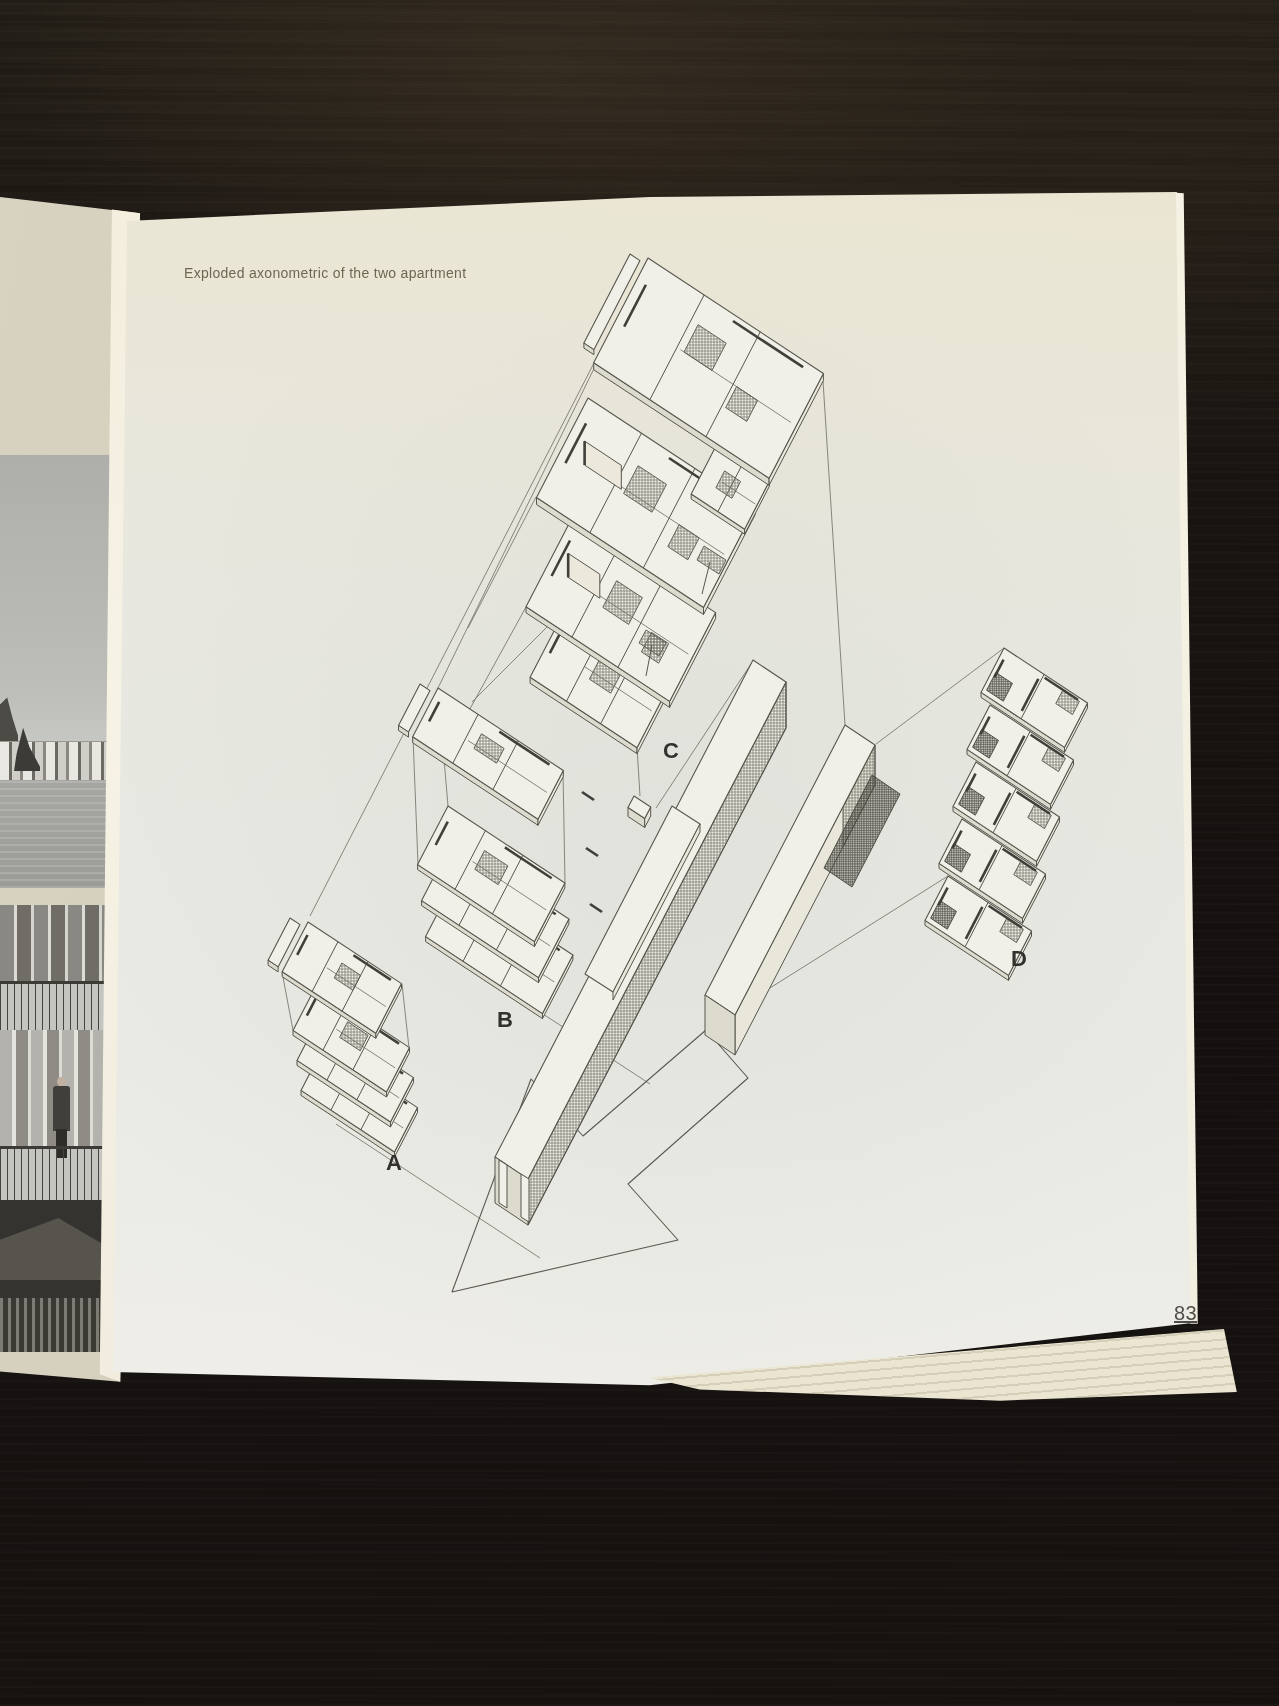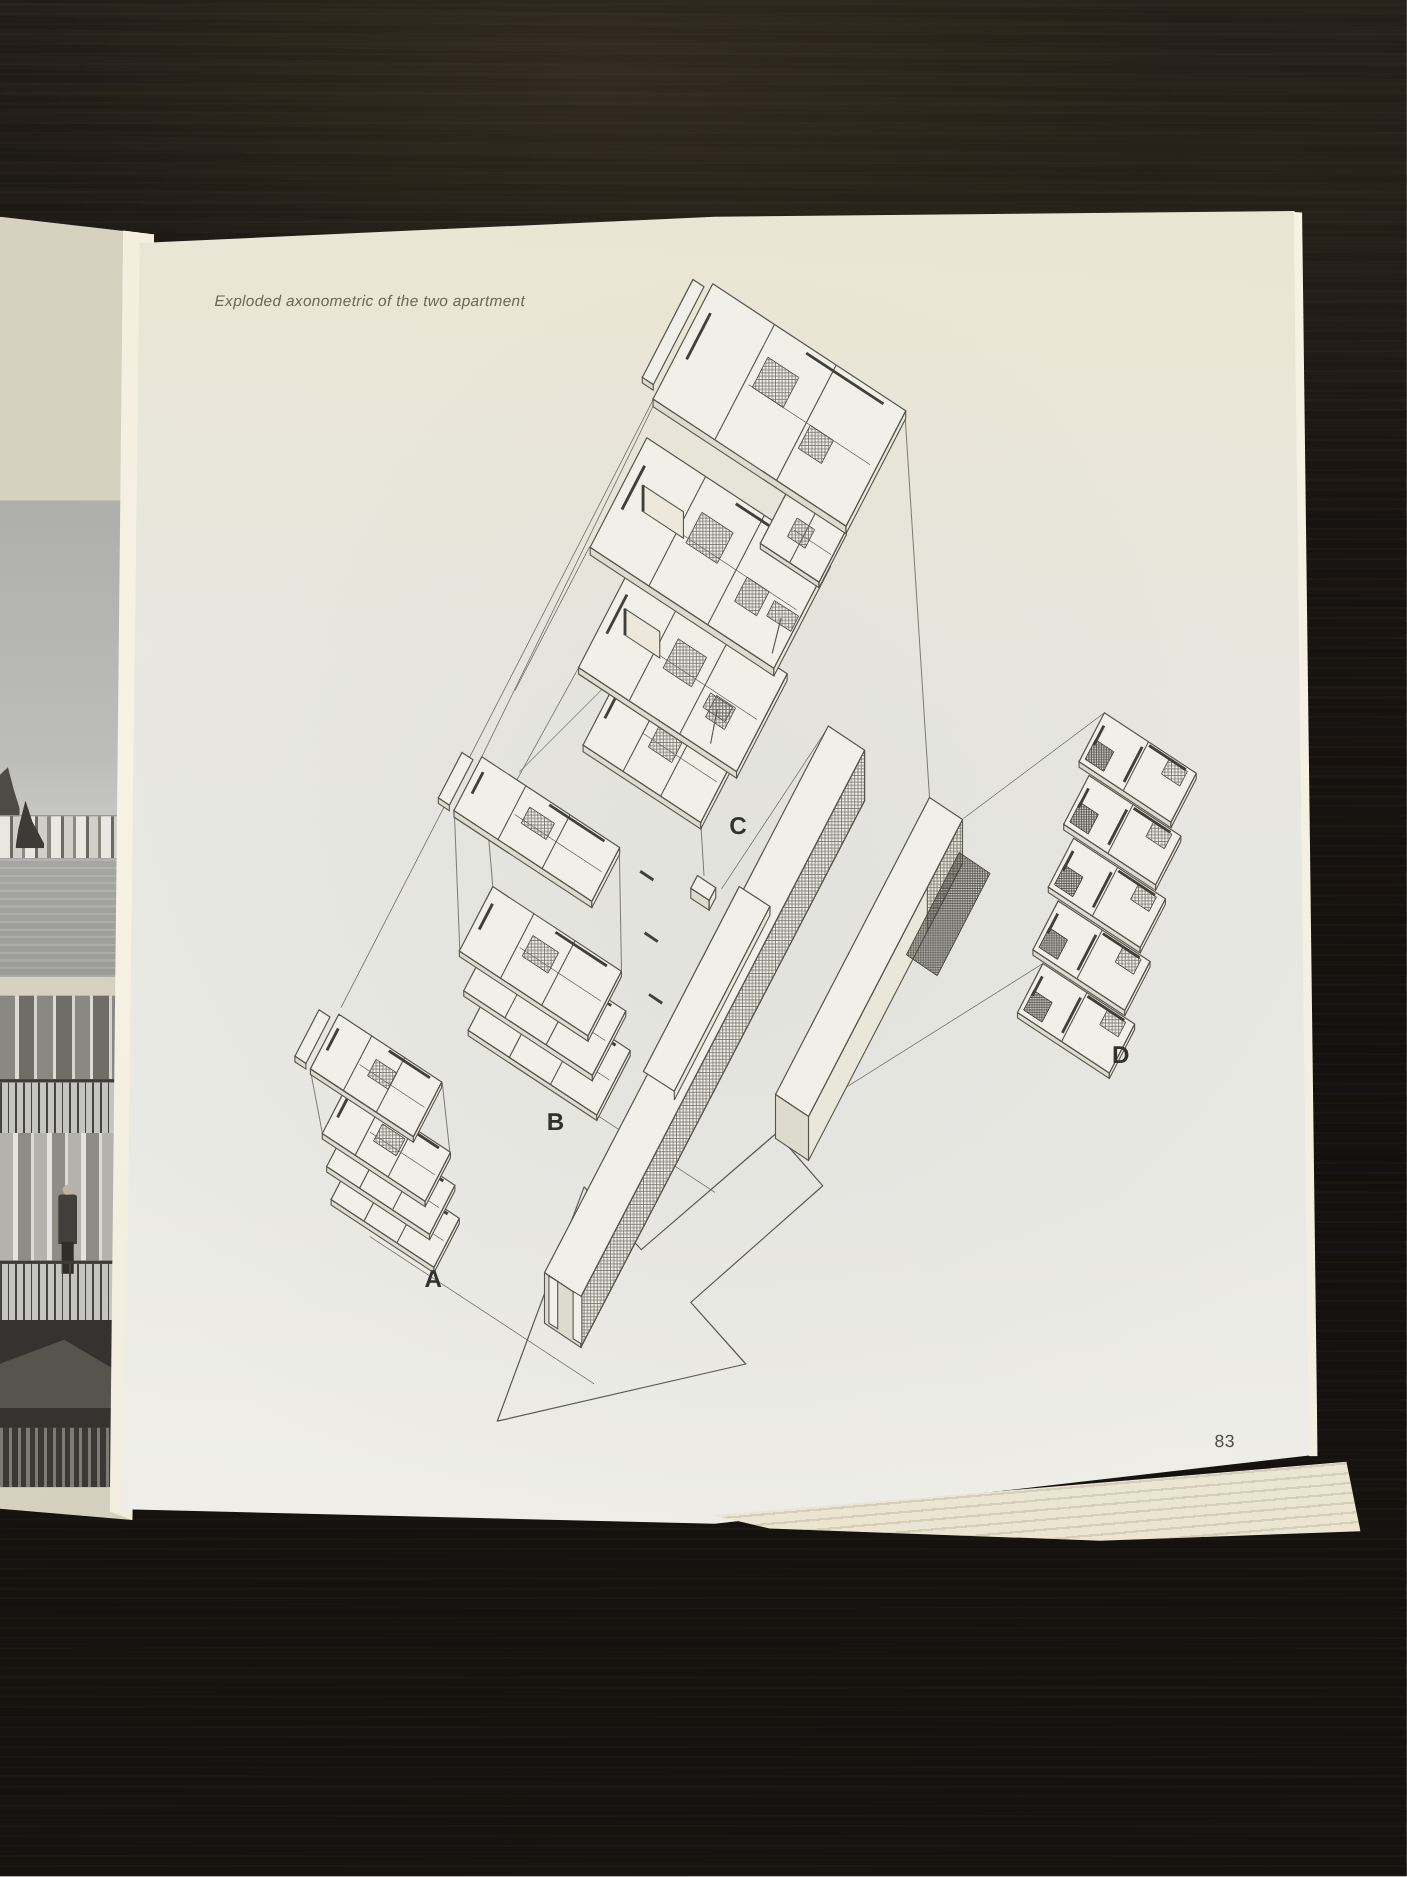--- a/index.html
+++ b/index.html
@@ -84,28 +84,28 @@
   .ink{fill:none;stroke:#57564e;stroke-width:1;}
   .thin{fill:none;stroke:#6b6a60;stroke-width:.8;}
   .pline{fill:none;stroke:#75746a;stroke-width:.85;}
   .thick{fill:none;stroke:#403f39;stroke-width:2.6;}
   .hatch{fill:url(#ht);stroke:#57564e;stroke-width:.9;}
   .hatch2{fill:url(#ht2);stroke:#45443e;stroke-width:.9;}
   .leg{fill:#f1f0e8;stroke:#57564e;stroke-width:1;}
   .arrowline{fill:none;stroke:#5a5952;stroke-width:1.1;stroke-linejoin:round;}
   .stand{fill:#ece9dc;stroke:#57564e;stroke-width:1;}
   
-  .caption{position:absolute;left:195px;top:256px;width:290px;
-    font-size:14px;line-height:35px;letter-spacing:.3px;color:#6e6754;font-style:italic;}
+  .caption{position:absolute;left:184px;top:256px;width:290px;
+    font-size:14px;line-height:35px;letter-spacing:.3px;color:#6e6754;}
   .figlabel{position:absolute;font-weight:bold;font-size:22px;color:#32312e;}
   .lblA{left:386px;top:1150px;}
   .lblB{left:497px;top:1007px;}
   .lblC{left:663px;top:738px;}
   .lblD{left:1011px;top:946px;}
-  .pageno{position:absolute;left:1104px;top:1302px;font-size:16px;color:#4e4d49;letter-spacing:.5px;}
+  .pageno{position:absolute;left:1174px;top:1302px;font-size:20px;color:#4e4d49;letter-spacing:.5px;text-decoration:underline;}
 </style>
 </head>
 <body>
 
 <div class="scene">
 
   <div class="left-page">
     <div class="photo1">
       <div class="p1-sky"></div>
       <div class="p1-trees"></div>

